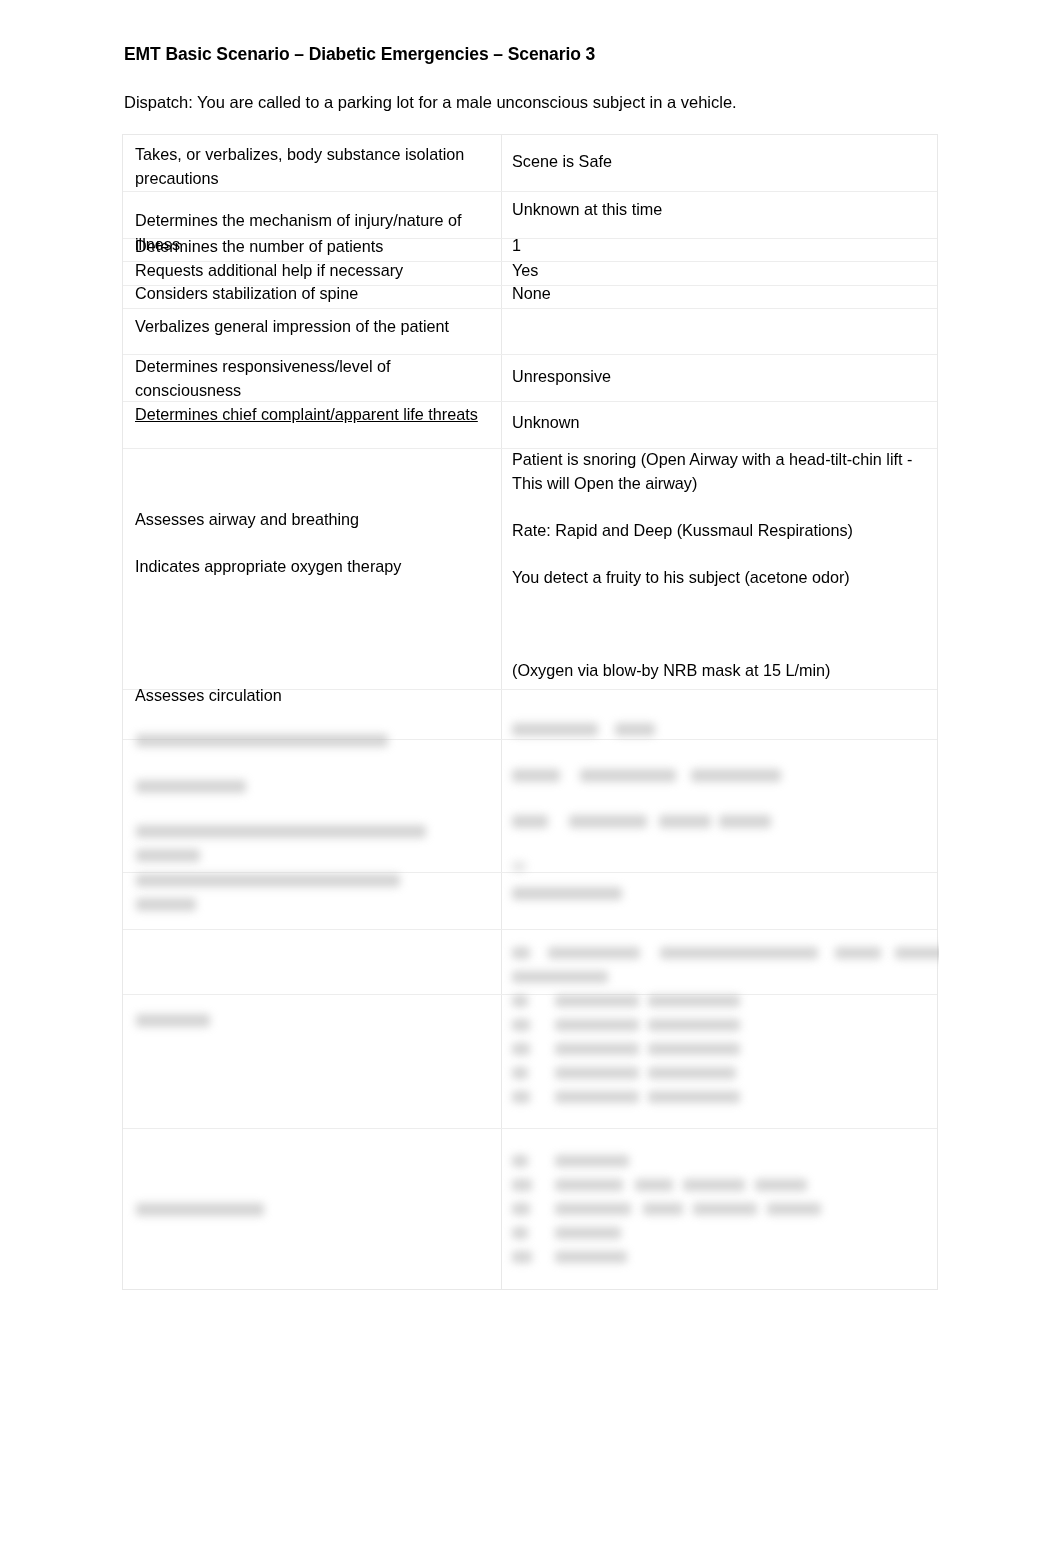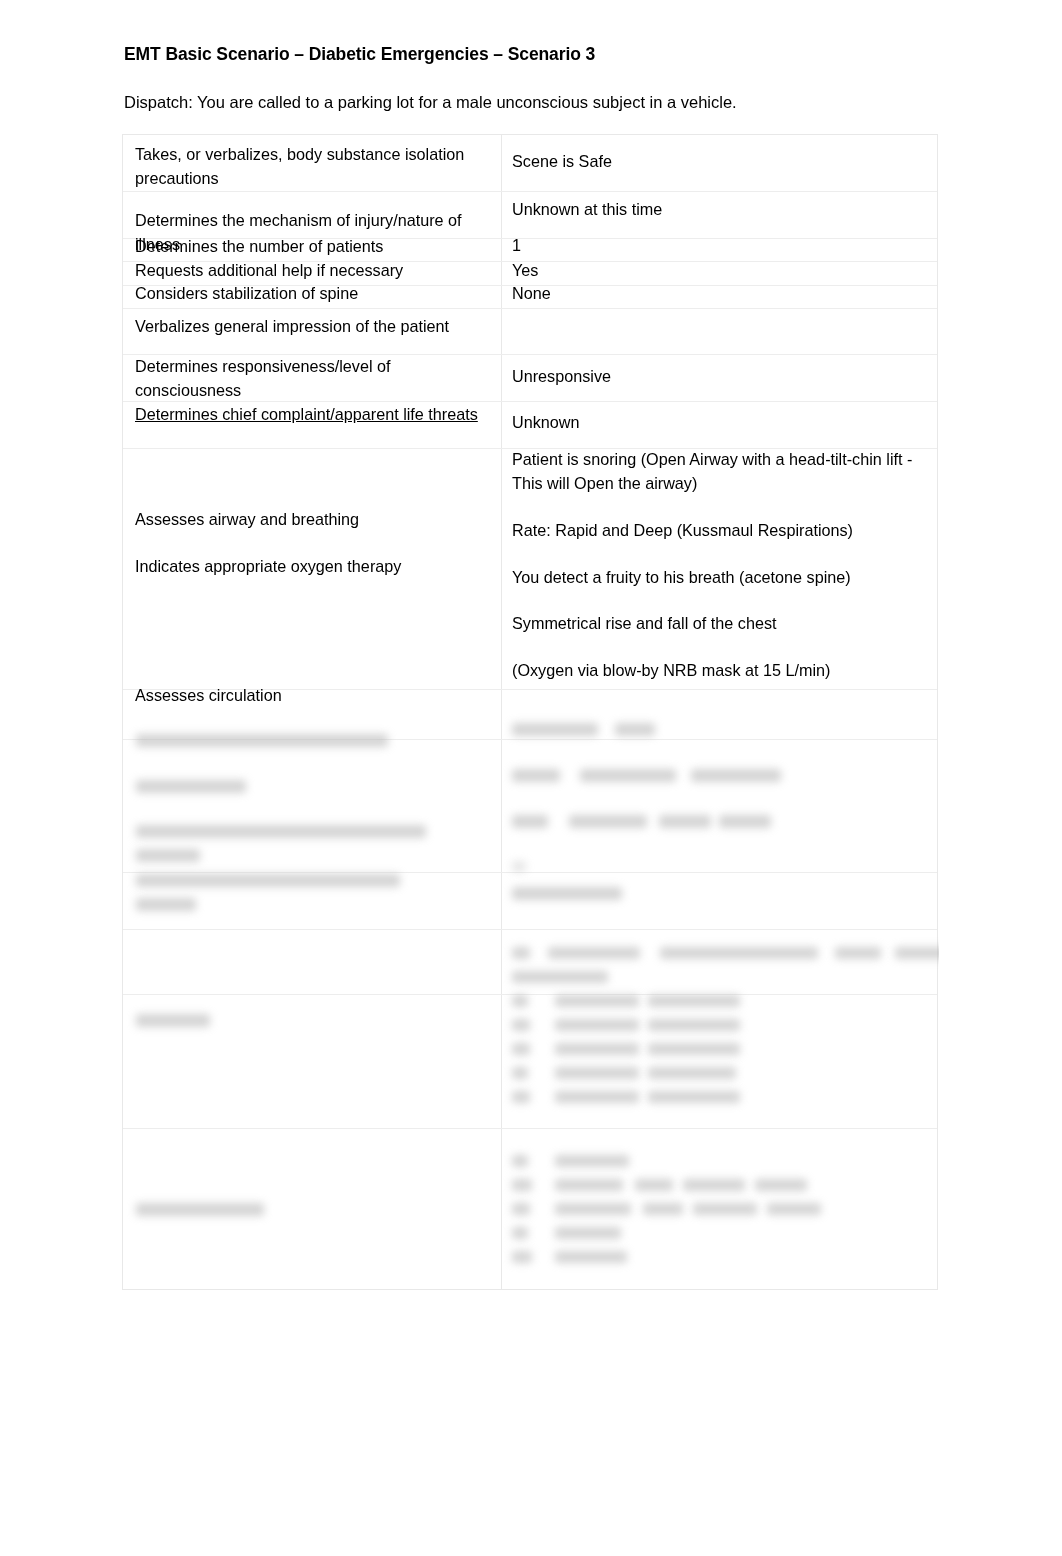--- a/index.html
+++ b/index.html
@@ -146,23 +146,22 @@
 
     <div class="cell left" style="top:268px;text-decoration:underline;">Determines chief complaint/apparent life threats</div>
     <div class="cell right" style="top:276px;">Unknown</div>
 
     <div class="cell left" style="top:373px;">Assesses airway and breathing</div>
     <div class="cell right" style="top:313px;">Patient is snoring (Open Airway with a head-tilt-chin lift - This will Open the airway)</div>
 
     <div class="cell left" style="top:420px;">Indicates appropriate oxygen therapy</div>
     <div class="cell right" style="top:384px;">Rate: Rapid and Deep (Kussmaul Respirations)</div>
 
-    <div class="cell right" style="top:431px;">You detect a fruity to his breath (acetone spine)</div>
-
-    <div class="cell right" style="top:477px;">Symmetrical rise and fall of the chest</div>
+    <div class="cell right" style="top:431px;">You detect a fruity to his subject (acetone odor)</div>
+
     <div class="cell right" style="top:524px;">(Oxygen via blow-by NRB mask at 15 L/min)</div>
 
     <div class="cell left" style="top:549px;">Assesses circulation</div>
 
     <div class="blurzone">
 
       <div class="bbar" style="left:13px;  top:23px;  width:252px; height:13px;"></div>
       <div class="bbar" style="left:13px;  top:69px;  width:110px; height:13px;"></div>
       <div class="bbar" style="left:13px;  top:114px; width:290px; height:13px;"></div>
       <div class="bbar" style="left:13px;  top:138px; width:64px;  height:13px;"></div>

